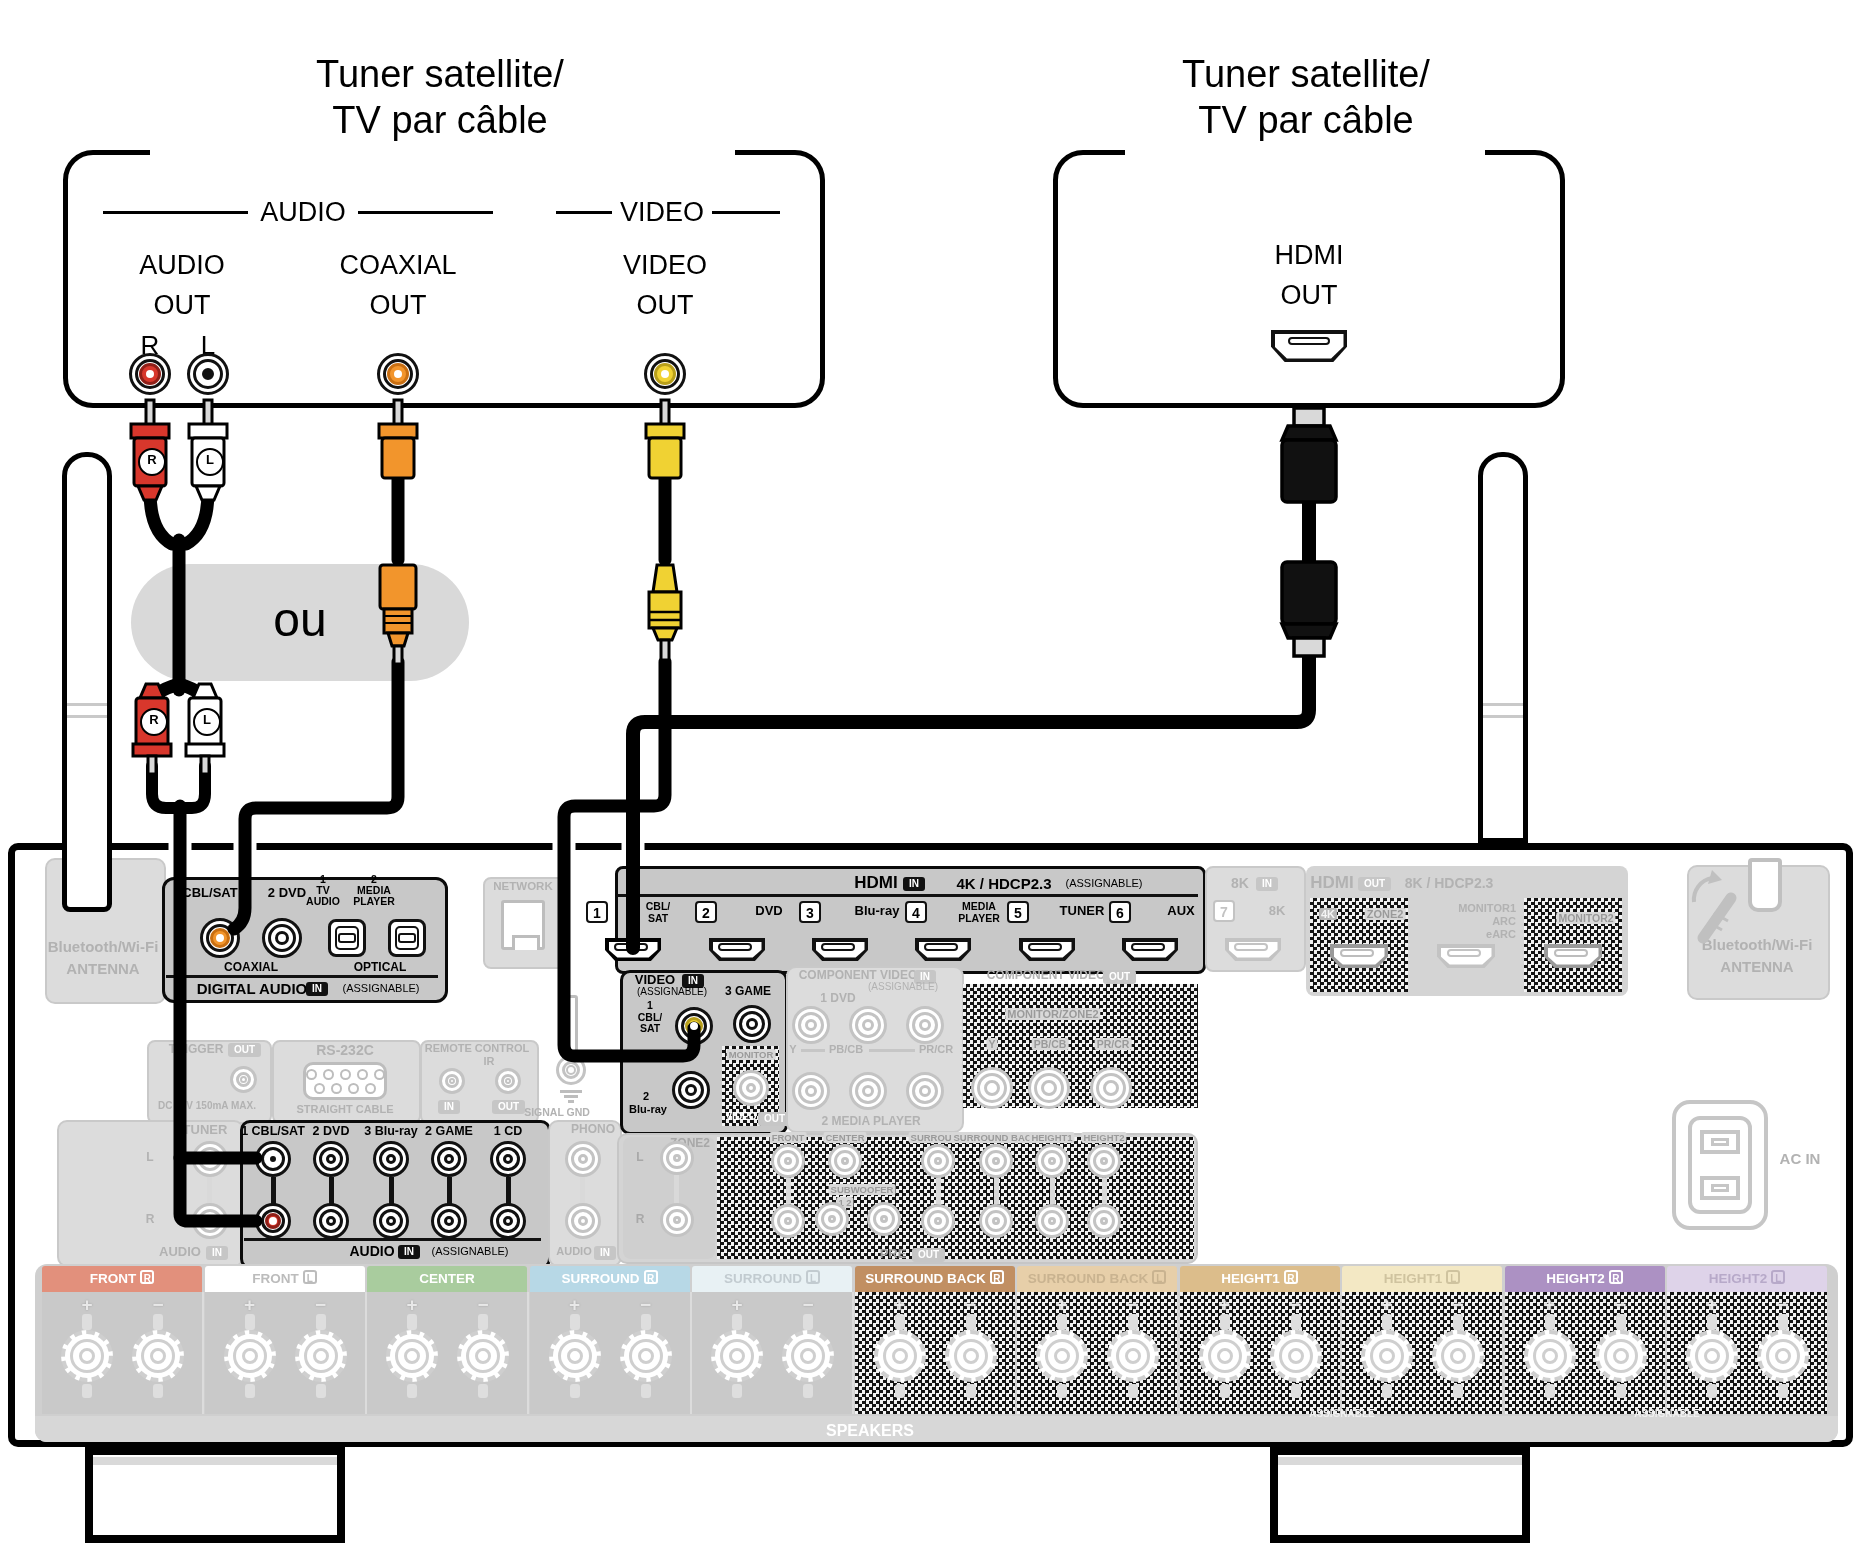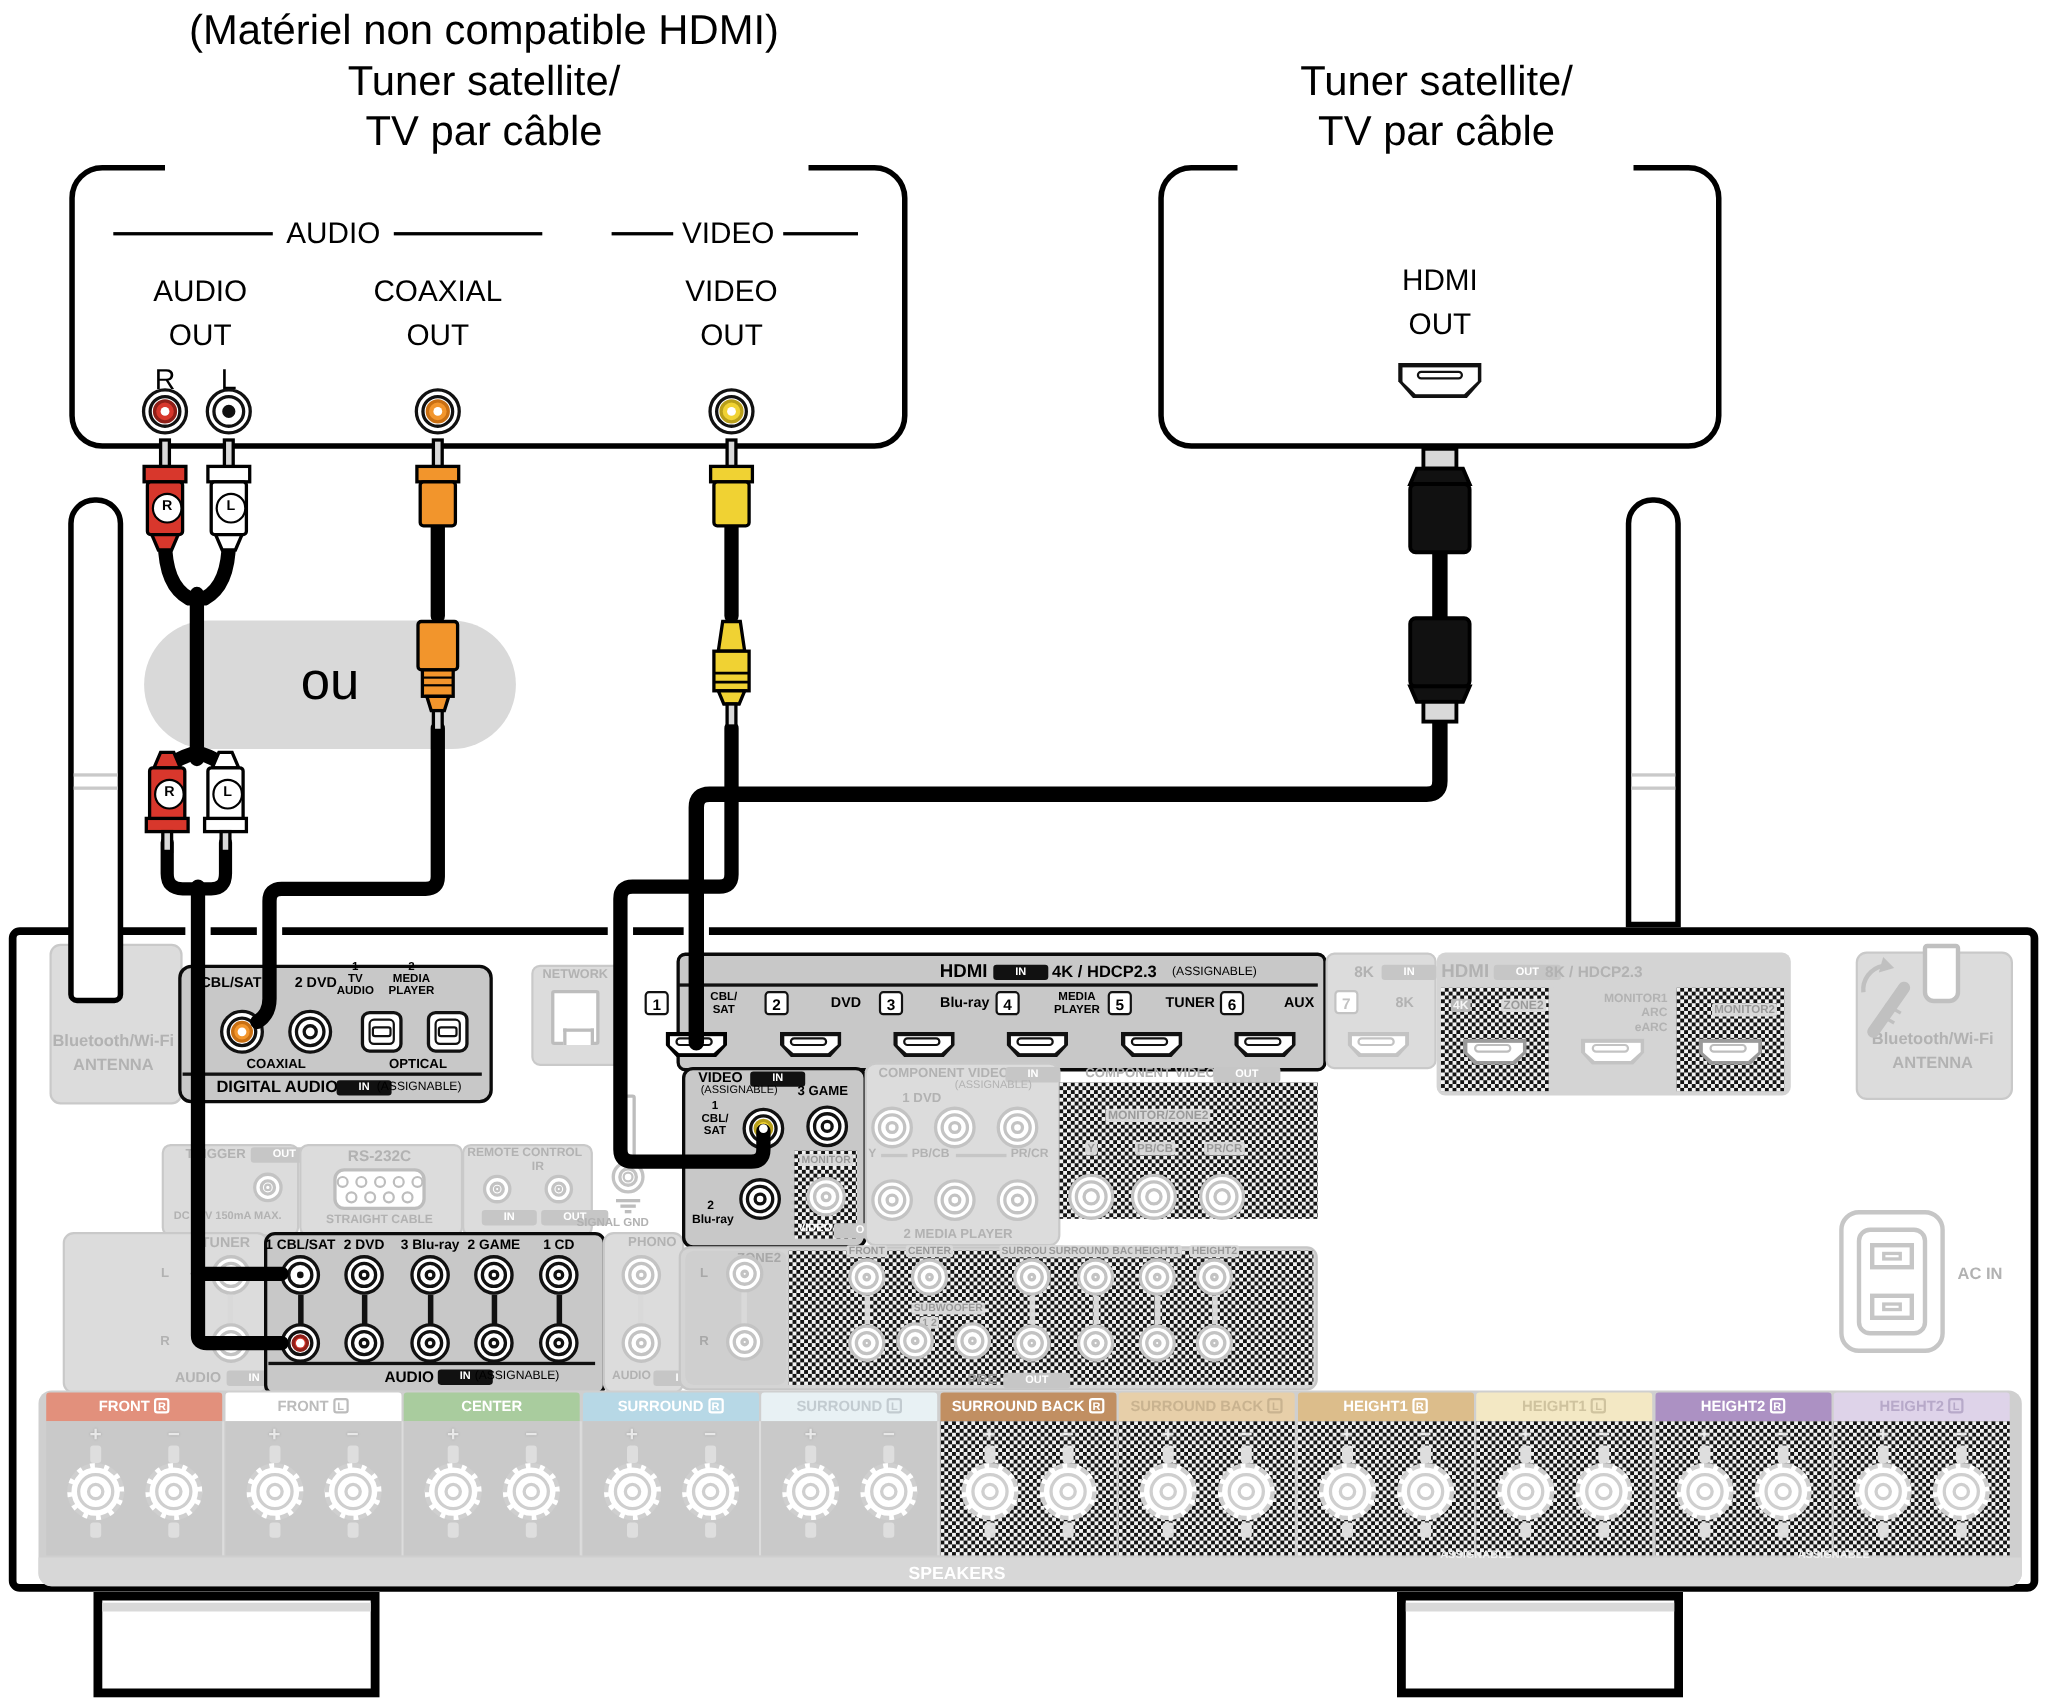--- a/index.html
+++ b/index.html
@@ -22,21 +22,21 @@
   .sec{position:absolute;border-radius:10px;}
   .active{background:#c8c8c8;border:3px solid #0a0a0a;}
   .gray{background:#dcdcdc;border:2px solid #c9c9c9;}
   .gtx{color:#b2b2b2;}
   .b{font-weight:bold;}
   .f9{font-size:9.5px;}.f10{font-size:10.5px;}.f11{font-size:11px;}.f12{font-size:12px;}
   .f13{font-size:13px;}.f14{font-size:14px;}.f15{font-size:15px;}.f16{font-size:16px;}.f17{font-size:17px;}
   .hatch{background:repeating-linear-gradient(45deg,#141414 0 3px,#f2f2f2 3px 6px);
          background:repeating-conic-gradient(#141414 0% 25%,#f2f2f2 0% 50%) 0 0/7px 7px;}
   .badge{display:inline-block;background:#111;color:#fff;font-weight:bold;font-size:10px;
-         padding:1px 20px;border-radius:3px;line-height:12px;vertical-align:middle;}
+         padding:1px 6px;border-radius:3px;line-height:12px;vertical-align:middle;}
   .badge.lite{background:#c6c6c6;color:#fff;}
   .numbox{position:absolute;width:22px;height:22px;border:2.5px solid #111;border-radius:4px;background:#fff;
           font-size:14px;font-weight:bold;text-align:center;line-height:21px;box-sizing:border-box;}
   .numbox.lite{border-color:#c3c3c3;color:#c3c3c3;}
   
   .jack{position:absolute;border-radius:50%;background:#fff;box-sizing:border-box;border:3px solid var(--jc,#111);}
   .jack::before,.jack::after{content:"";position:absolute;border-radius:50%;border:3px solid var(--jc,#111);}
   .jack::before{inset:3px;}
   .jack::after{inset:10px;}
   .jack.sm::after{inset:7px;border-width:2.5px;}
@@ -87,21 +87,20 @@
   .acpin::after{content:"";position:absolute;inset:4px 7px;border:3px solid #c6c6c6;}
   svg{position:absolute;left:0;top:0;}
   .cabletag{position:absolute;width:24px;height:24px;margin:-12px 0 0 -12px;border:2.5px solid #000;border-radius:50%;
             background:#fff;font-size:13px;font-weight:bold;text-align:center;line-height:20px;z-index:6;}
 </style>
 </head>
 <body>
 
 <div id="stage">
 
-  <div class="ctr t38" style="left:440px;top:6px;">(Matériel non compatible HDMI)</div>
   <div class="ctr t38" style="left:440px;top:52px;">Tuner satellite/</div>
   <div class="ctr t38" style="left:440px;top:98px;">TV par câble</div>
   <div class="devbox" style="left:63px;top:150px;width:752px;height:248px;"></div>
   <div class="gapmask" style="left:150px;top:143px;width:585px;height:16px;"></div>
 
   <div class="dline" style="left:103px;top:211px;width:145px;"></div>
   <div class="ctr t27" style="left:303px;top:197px;">AUDIO</div>
   <div class="dline" style="left:358px;top:211px;width:135px;"></div>
   <div class="dline" style="left:556px;top:211px;width:56px;"></div>
   <div class="ctr t27" style="left:662px;top:197px;">VIDEO</div>

